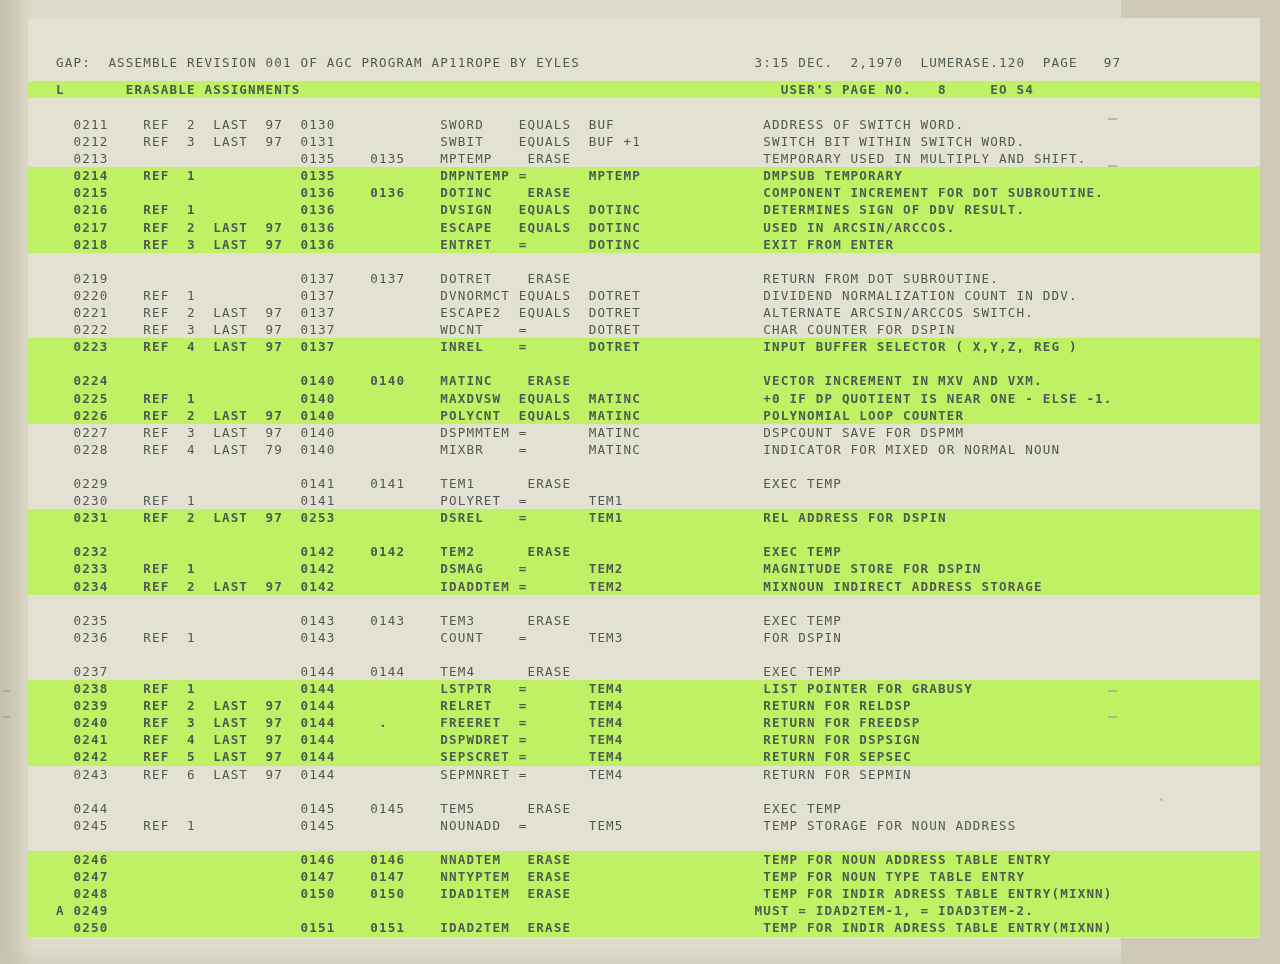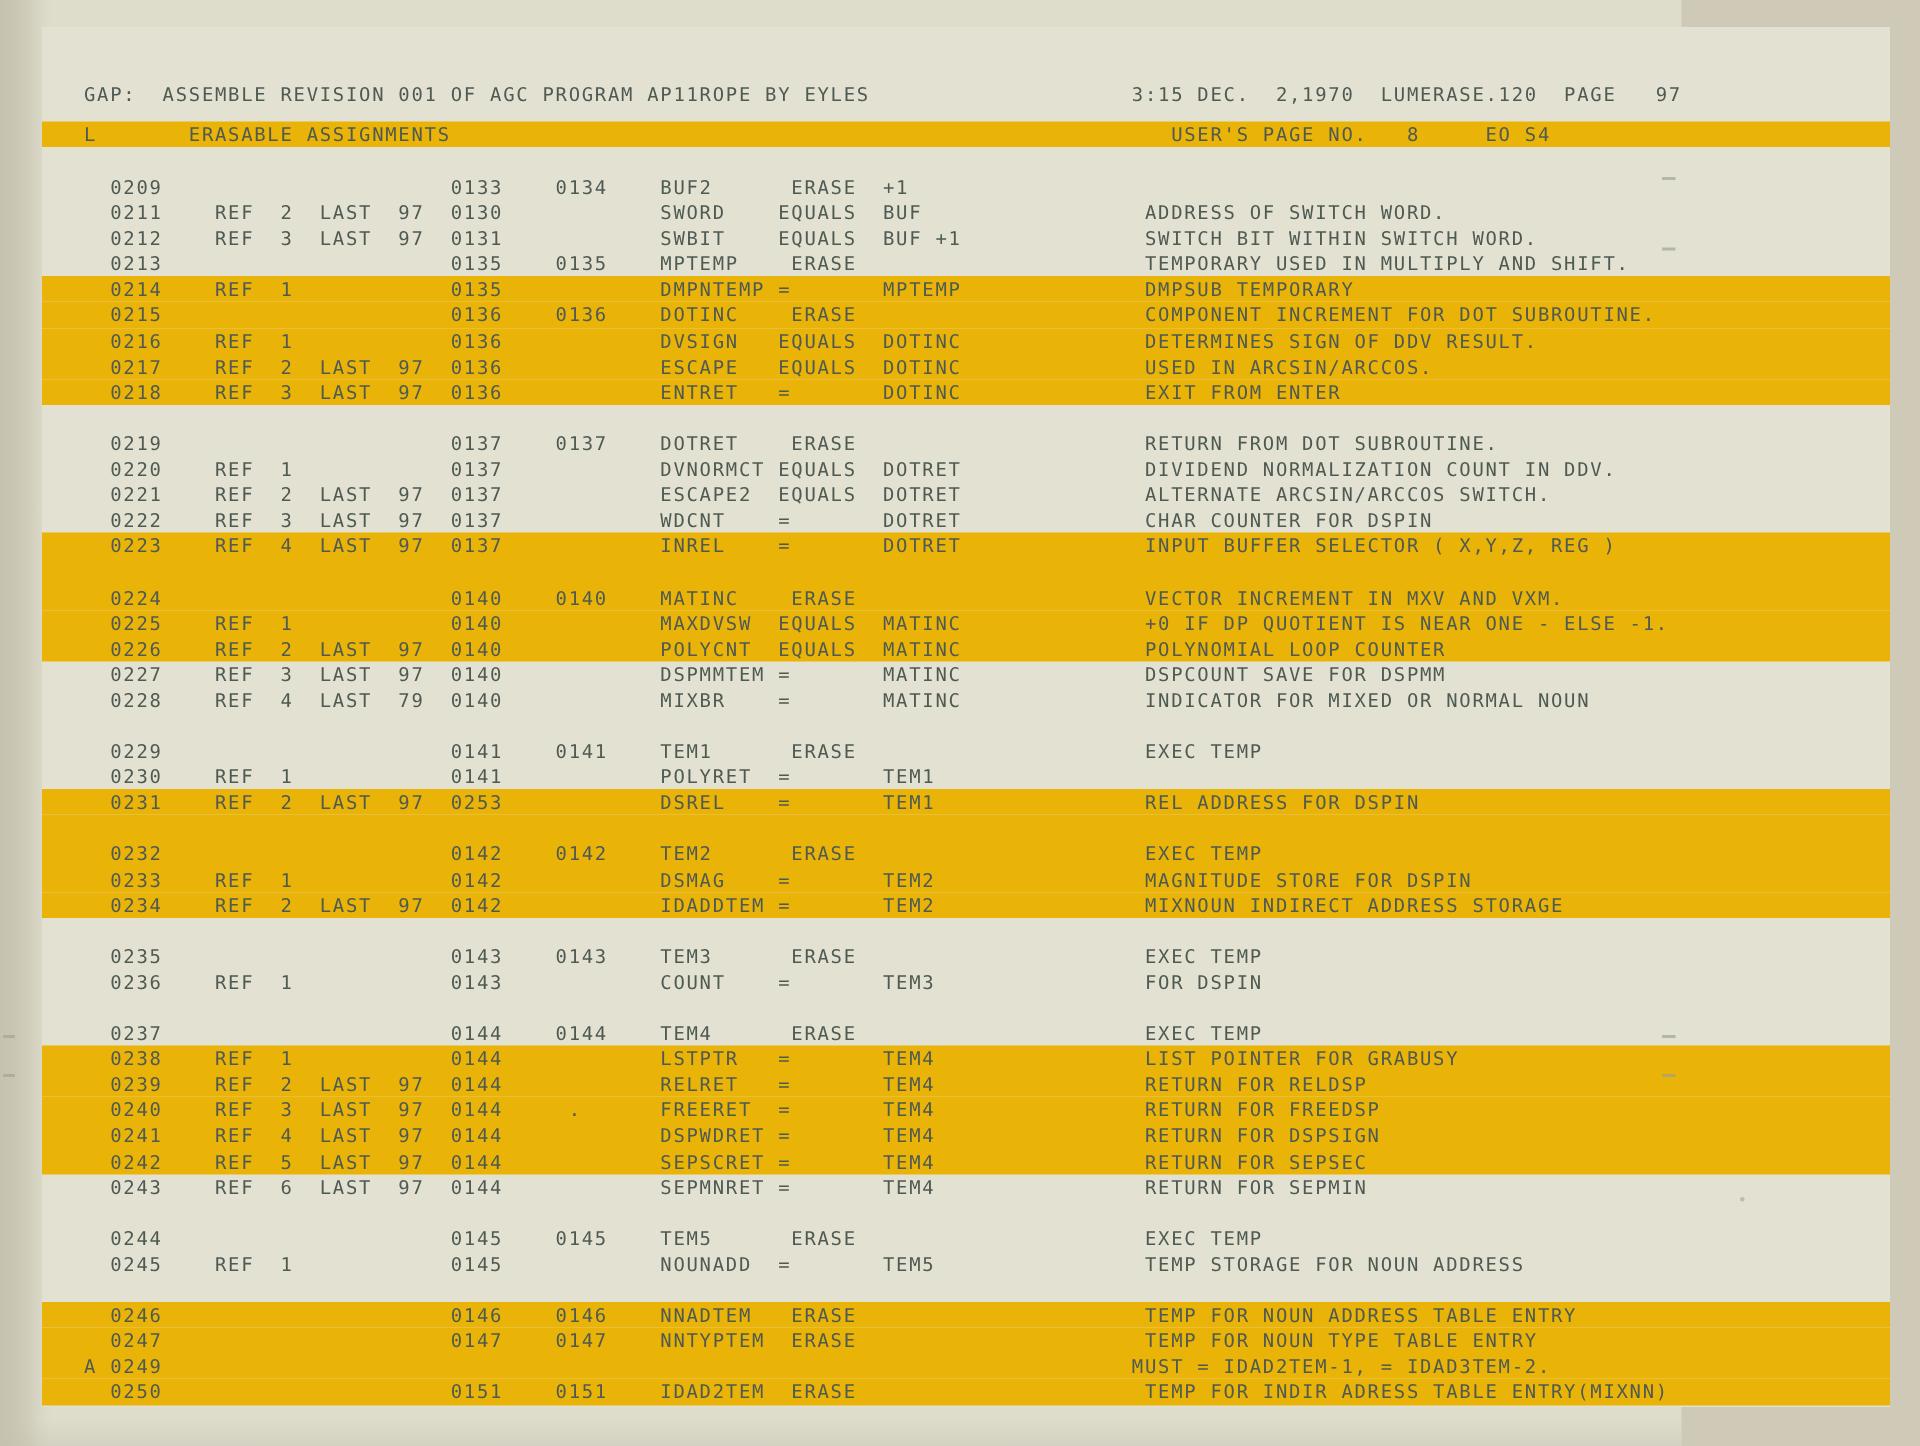--- a/index.html
+++ b/index.html
@@ -51,21 +51,22 @@
   .band {
     position: relative;
     height: 17.1px;
     line-height: 17.1px;
     white-space: pre;
     font-size: 12.6px;
     letter-spacing: 1.15px;
     color: #4e5a52;
   }
   .band.green {
-    background: #eab308;
+    background: #bef264;
+    font-weight: bold;
   }
   .band .txt {
     position: absolute;
     left: 28px;
     top: 0;
     white-space: pre;
   }
   
   .hdr .txt { left: 28px; }
   
@@ -102,21 +103,20 @@
       <div class="band hdr">
         <span class="txt">GAP:  ASSEMBLE REVISION 001 OF AGC PROGRAM AP11ROPE BY EYLES                    3:15 DEC.  2,1970  LUMERASE.120  PAGE   97</span>
       </div>
       <div class="band" style="height:10px;"></div>
       <div class="band hdr green">
         <span class="txt">L       ERASABLE ASSIGNMENTS                                                       USER'S PAGE NO.   8     EO S4</span>
       </div>
     </div>
 
     <div class="listing" id="body-block" style="top:98px;">
-        <div class="band"><span class="txt">  0209                      0133    0134    BUF2      ERASE  +1</span></div>
         <div class="band"><span class="txt">  0211    REF  2  LAST  97  0130            SWORD    EQUALS  BUF                 ADDRESS OF SWITCH WORD.</span></div>
         <div class="band"><span class="txt">  0212    REF  3  LAST  97  0131            SWBIT    EQUALS  BUF +1              SWITCH BIT WITHIN SWITCH WORD.</span></div>
         <div class="band"><span class="txt">  0213                      0135    0135    MPTEMP    ERASE                      TEMPORARY USED IN MULTIPLY AND SHIFT.</span></div>
         <div class="band green"><span class="txt">  0214    REF  1            0135            DMPNTEMP =       MPTEMP              DMPSUB TEMPORARY</span></div>
         <div class="band green"><span class="txt">  0215                      0136    0136    DOTINC    ERASE                      COMPONENT INCREMENT FOR DOT SUBROUTINE.</span></div>
         <div class="band green"><span class="txt">  0216    REF  1            0136            DVSIGN   EQUALS  DOTINC              DETERMINES SIGN OF DDV RESULT.</span></div>
         <div class="band green"><span class="txt">  0217    REF  2  LAST  97  0136            ESCAPE   EQUALS  DOTINC              USED IN ARCSIN/ARCCOS.</span></div>
         <div class="band green"><span class="txt">  0218    REF  3  LAST  97  0136            ENTRET   =       DOTINC              EXIT FROM ENTER</span></div>
         <div class="band"><span class="txt"></span></div>
         <div class="band"><span class="txt">  0219                      0137    0137    DOTRET    ERASE                      RETURN FROM DOT SUBROUTINE.</span></div>
@@ -148,20 +148,21 @@
         <div class="band green"><span class="txt">  0240    REF  3  LAST  97  0144     .      FREERET  =       TEM4                RETURN FOR FREEDSP</span></div>
         <div class="band green"><span class="txt">  0241    REF  4  LAST  97  0144            DSPWDRET =       TEM4                RETURN FOR DSPSIGN</span></div>
         <div class="band green"><span class="txt">  0242    REF  5  LAST  97  0144            SEPSCRET =       TEM4                RETURN FOR SEPSEC</span></div>
         <div class="band"><span class="txt">  0243    REF  6  LAST  97  0144            SEPMNRET =       TEM4                RETURN FOR SEPMIN</span></div>
         <div class="band"><span class="txt"></span></div>
         <div class="band"><span class="txt">  0244                      0145    0145    TEM5      ERASE                      EXEC TEMP</span></div>
         <div class="band"><span class="txt">  0245    REF  1            0145            NOUNADD  =       TEM5                TEMP STORAGE FOR NOUN ADDRESS</span></div>
         <div class="band"><span class="txt"></span></div>
         <div class="band green"><span class="txt">  0246                      0146    0146    NNADTEM   ERASE                      TEMP FOR NOUN ADDRESS TABLE ENTRY</span></div>
         <div class="band green"><span class="txt">  0247                      0147    0147    NNTYPTEM  ERASE                      TEMP FOR NOUN TYPE TABLE ENTRY</span></div>
+        <div class="band green"><span class="txt">  0248                      0150    0150    IDAD1TEM  ERASE                      TEMP FOR INDIR ADRESS TABLE ENTRY(MIXNN)</span></div>
         <div class="band green"><span class="txt">A 0249                                                                          MUST = IDAD2TEM-1, = IDAD3TEM-2.</span></div>
         <div class="band green"><span class="txt">  0250                      0151    0151    IDAD2TEM  ERASE                      TEMP FOR INDIR ADRESS TABLE ENTRY(MIXNN)</span></div>
       </div>
 
     <div class="listing" id="tail-block" style="top: 953px;"></div>
 
   </div>
 
   <div class="tick" style="top:118px;"></div>
   <div class="tick" style="top:165px;"></div>

